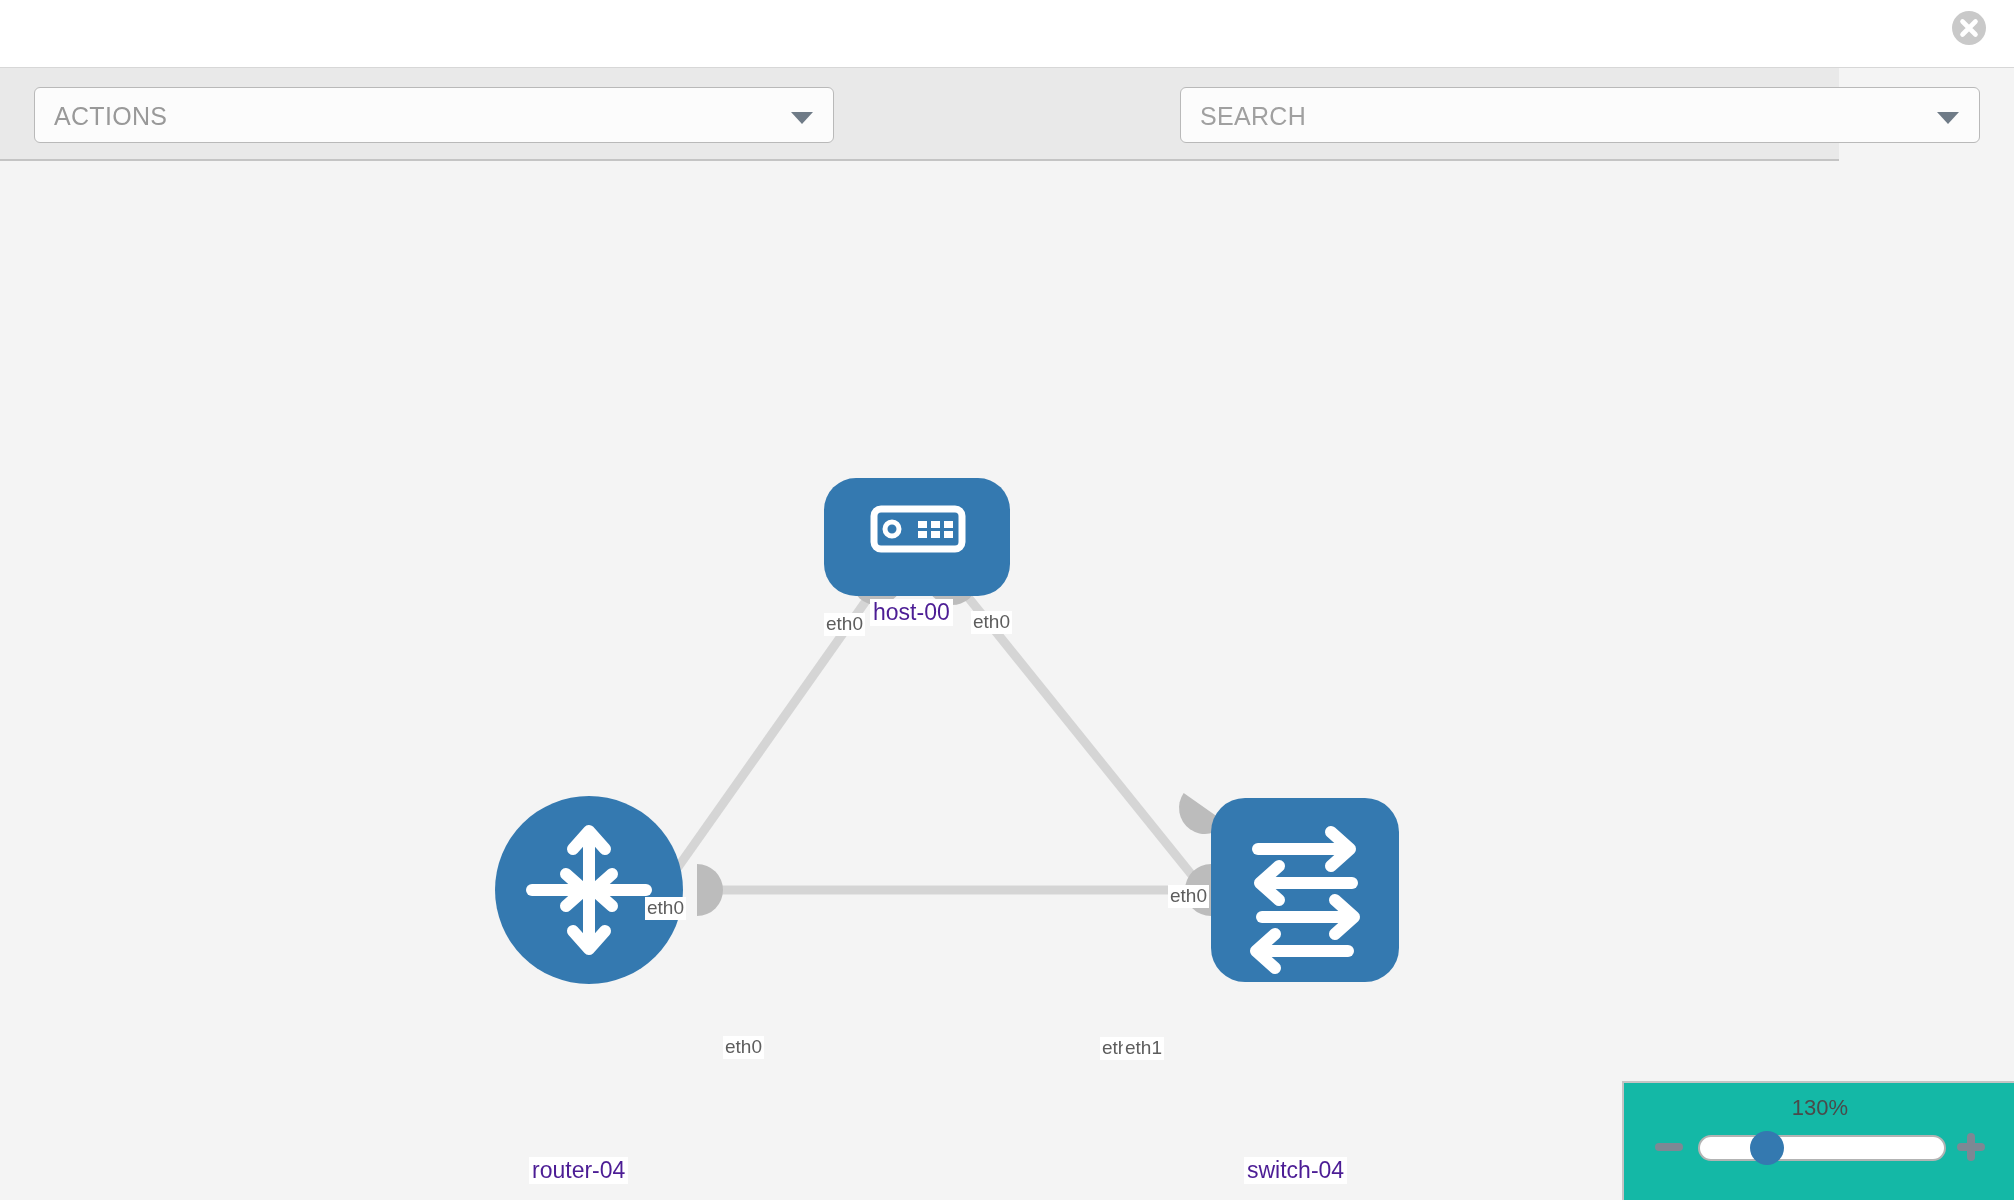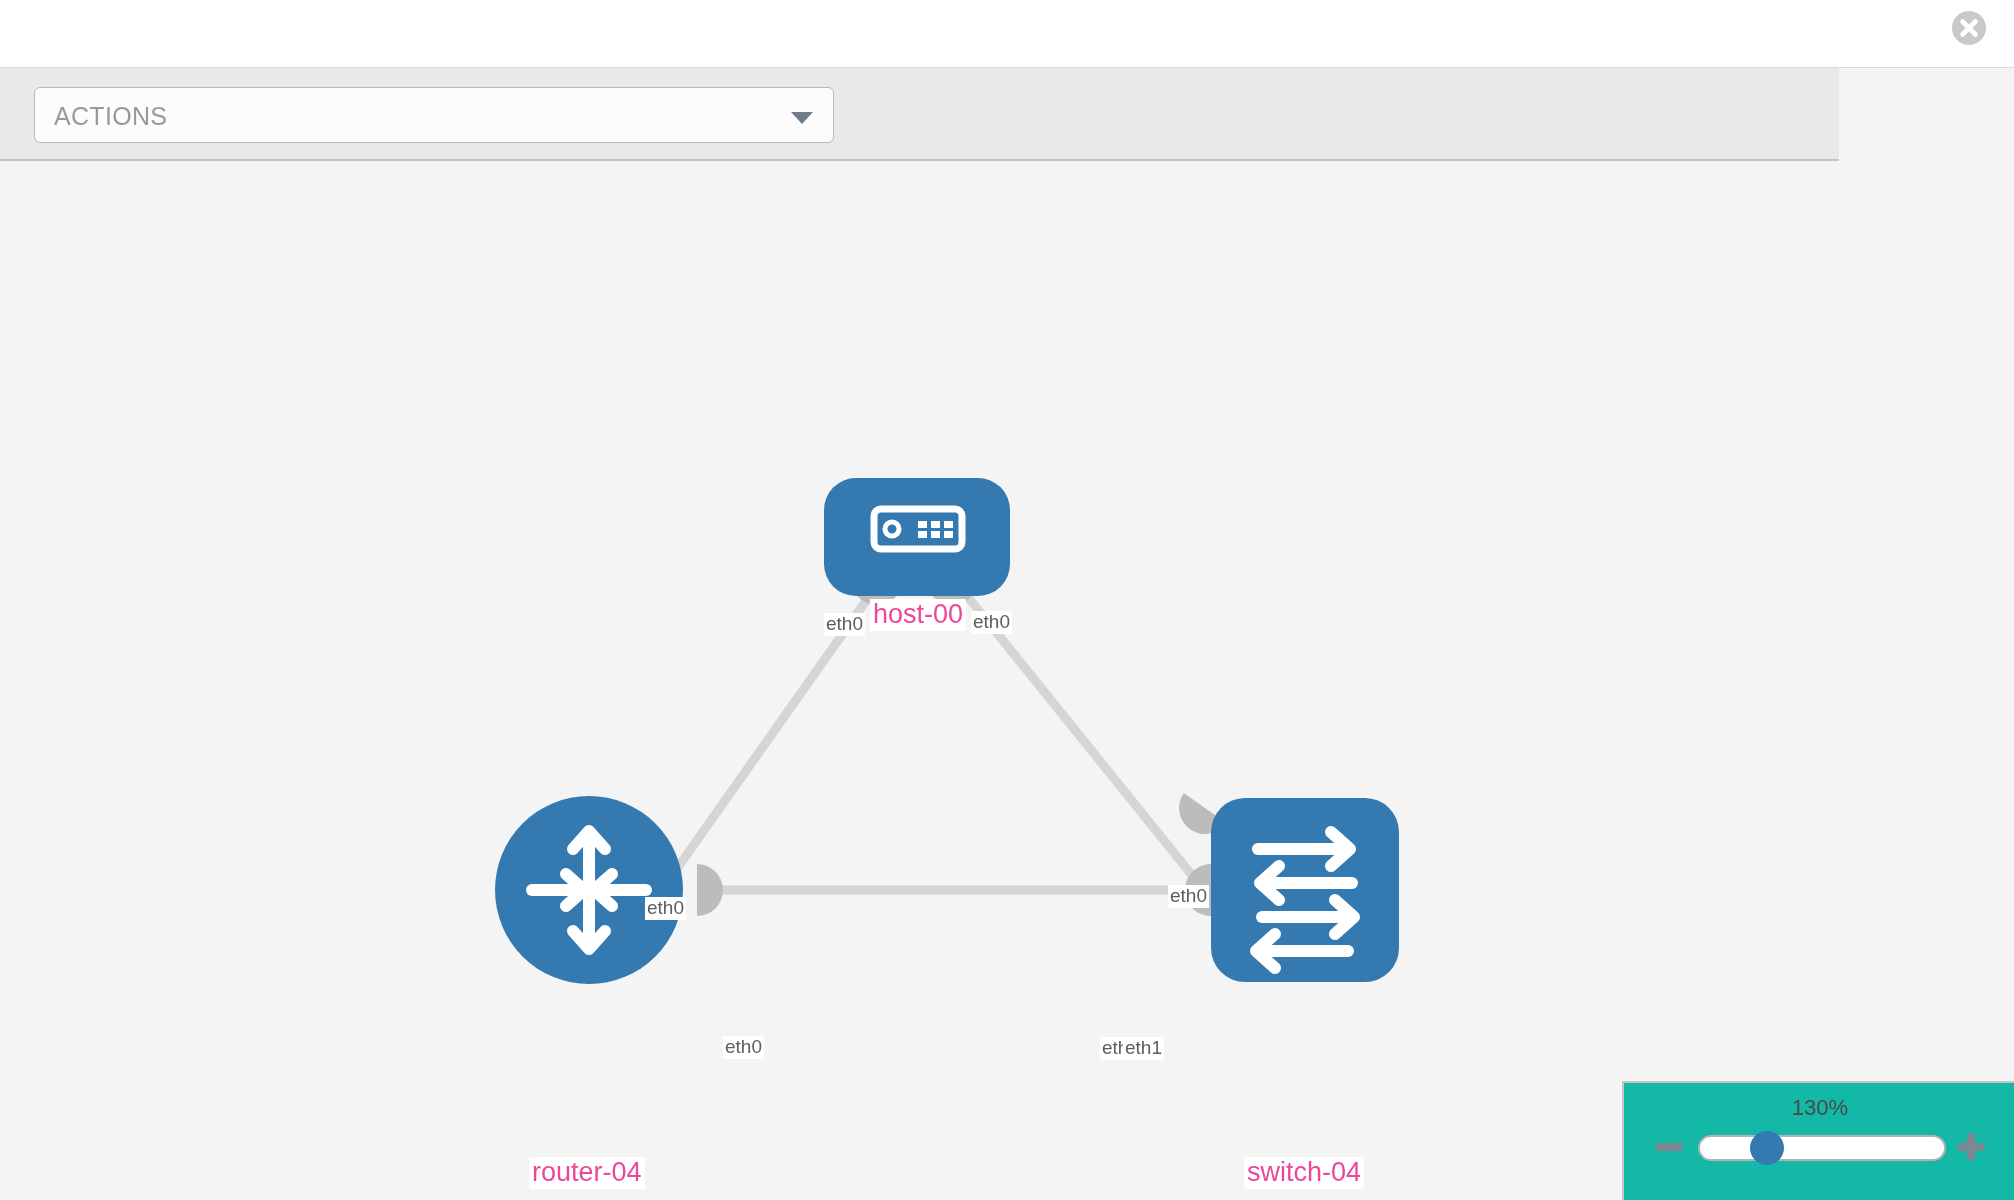--- a/index.html
+++ b/index.html
@@ -132,22 +132,22 @@
   .topo-svg {
     position: absolute;
     left: 0; top: 0;
     width: 2014px;
     height: 1039px;
   }
 
   
   .node-label {
     position: absolute;
-    font-size: 27px;
-    color: #ec4899;
+    font-size: 23px;
+    color: #4c1d95;
     background: #ffffff;
     white-space: nowrap;
     line-height: 1.1;
     padding: 1px 3px;
   }
   .port-label {
     position: absolute;
     font-size: 19px;
     color: #5d5d5d;
     background: #ffffff;
@@ -241,20 +241,24 @@
     </div>
 
     <div class="tool-icon icon-key">
       <svg width="44" height="44" viewBox="0 0 44 44">
         <g fill="#7d8894">
           <path d="M16.5 10.5 a8.6 8.6 0 1 0 0 17.2 a8.6 8.6 0 0 0 7.9 -5.2 l3.2 0 l0 3.4 l3.3 0 l0 -3.4 l2.3 0 l0 4.0 l3.3 0 l0 -7.0 l-12.1 0 a8.6 8.6 0 0 0 -7.9 -9.0 z M14.4 15.3 a3.6 3.6 0 1 1 0 7.2 a3.6 3.6 0 0 1 0 -7.2 z"></path>
         </g>
       </svg>
     </div>
 
+    <div class="search-box">
+      <span class="search-label">SEARCH</span>
+      <span class="caret"></span>
+    </div>
   </div>
 
   <div class="canvas">
 
     <svg class="topo-svg" viewBox="0 0 2014 1039">
 
       <g>
         <line x1="880" y1="420" x2="640" y2="760" stroke="#d5d5d5" stroke-width="9"></line>
         <line x1="955" y1="420" x2="1245" y2="780" stroke="#d5d5d5" stroke-width="9"></line>
         <line x1="700" y1="729" x2="1200" y2="729" stroke="#d5d5d5" stroke-width="9"></line>

